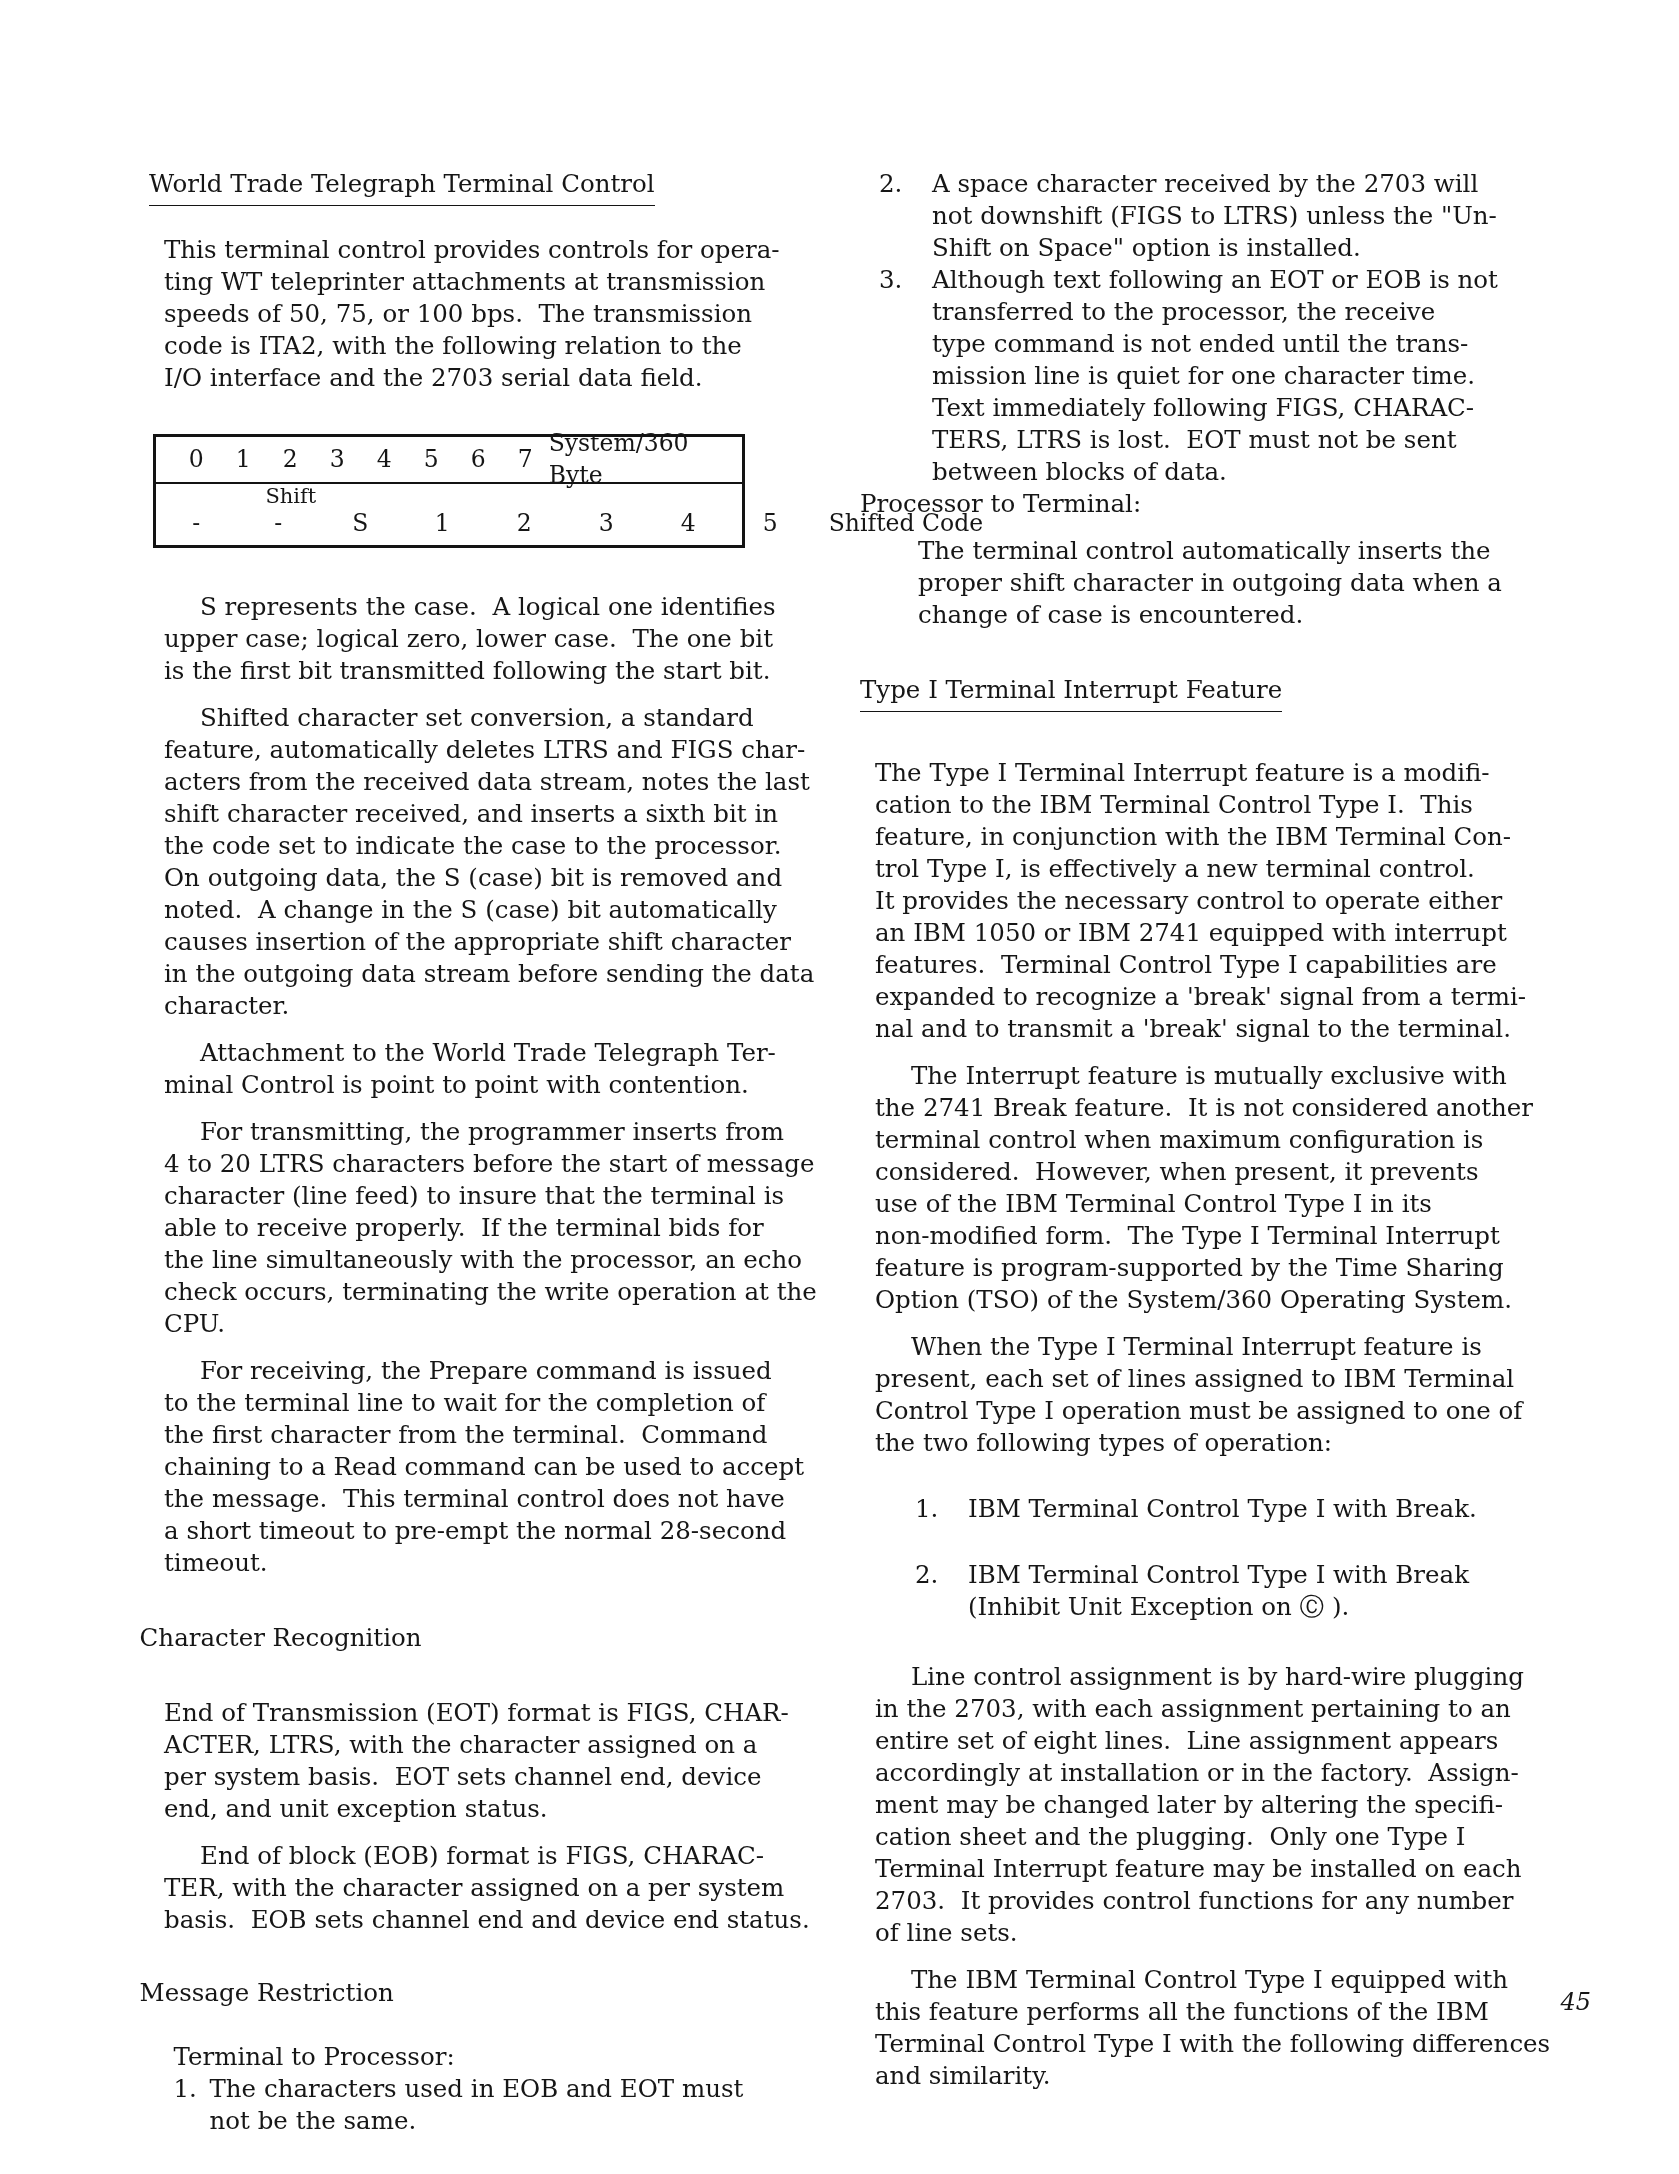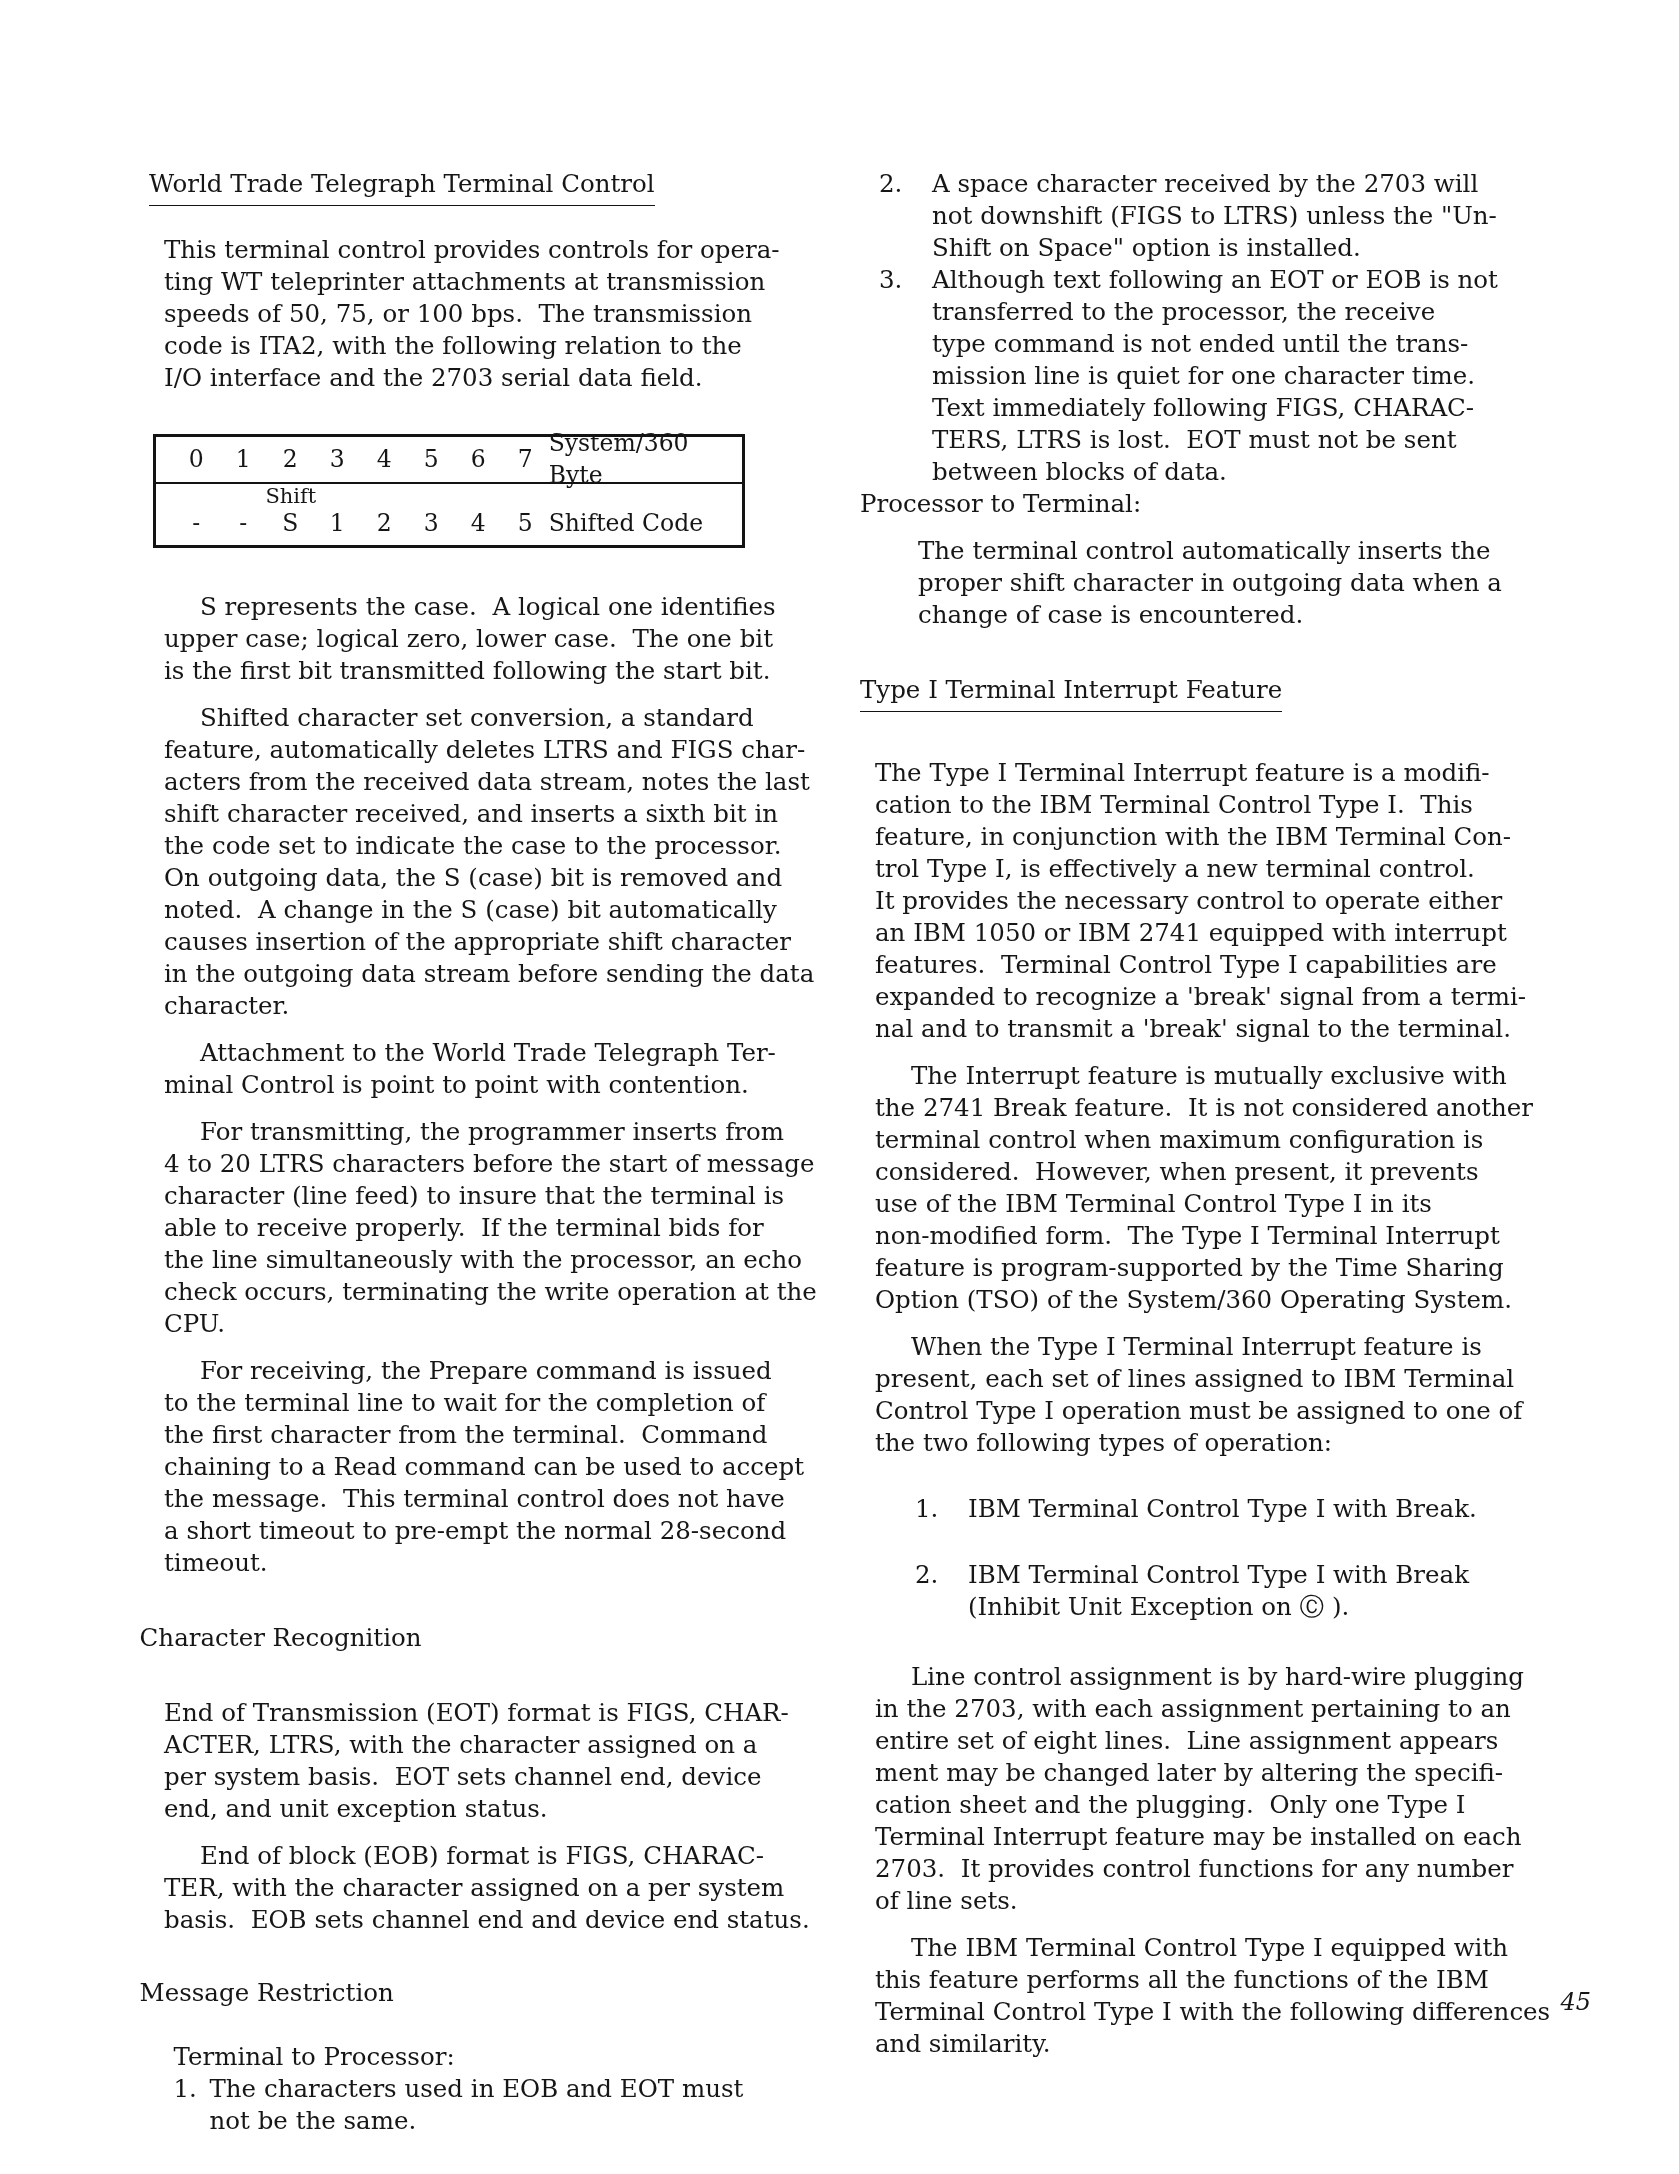--- a/index.html
+++ b/index.html
@@ -51,20 +51,21 @@
     align-items: center;
     height: 45px;
     padding: 0 11.3px;
     position: relative;
   }
   .bt-row.r2 {
     border-top: 2.8px solid #131313;
     height: 55px;
     align-items: flex-end;
     padding-bottom: 6.6px;
+    gap: 35px;
   }
   .bit {
     width: 47px;
     text-align: center;
     flex: none;
   }
   .bit.first { margin-left: 5.6px; }
   .bt-label {
     margin-left: auto;
     width: 188px;
@@ -299,20 +300,21 @@
     <div class="item-lines">
         <div class="ln">IBM Terminal Control Type I with Break</div>
         <div class="ln">(Inhibit Unit Exception on Ⓒ ).</div>
       </div>
   </div>
 
   <div class="para ind sp-before">
       <div class="ln">Line control assignment is by hard-wire plugging</div>
       <div class="ln">in the 2703, with each assignment pertaining to an</div>
       <div class="ln">entire set of eight lines.  Line assignment appears</div>
+      <div class="ln">accordingly at installation or in the factory.  Assign-</div>
       <div class="ln">ment may be changed later by altering the specifi-</div>
       <div class="ln">cation sheet and the plugging.  Only one Type I</div>
       <div class="ln">Terminal Interrupt feature may be installed on each</div>
       <div class="ln">2703.  It provides control functions for any number</div>
       <div class="ln">of line sets.</div>
     </div>
   <div class="para ind">
       <div class="ln">The IBM Terminal Control Type I equipped with</div>
       <div class="ln">this feature performs all the functions of the IBM</div>
       <div class="ln">Terminal Control Type I with the following differences</div>

